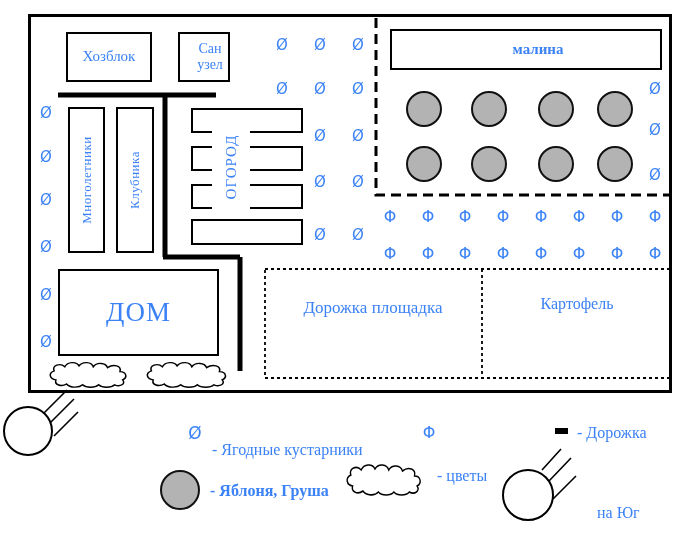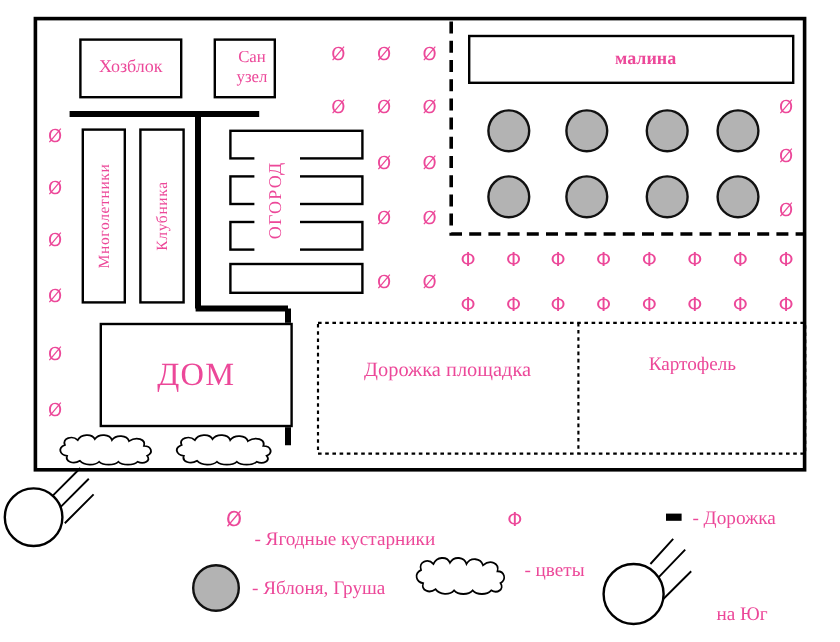--- a/index.html
+++ b/index.html
@@ -1,18 +1,18 @@
 <!DOCTYPE html>
 <html><head>
 <meta charset="utf-8">
 <style>
   html,body{margin:0;padding:0;background:#ffffff;}
   .canvas{
     position:relative;width:700px;height:535px;background:#ffffff;
-    font-family:"Liberation Serif", serif;color:#ec4899;overflow:hidden;
+    font-family:"Liberation Serif", serif;color:#3b82f6;overflow:hidden;
   }
   .svg-layer{position:absolute;left:0;top:0;width:700px;height:535px;}
   .plot-border{
     position:absolute;left:28px;top:14px;width:644px;height:379px;
     border:3px solid #000;box-sizing:border-box;background:transparent;
   }
   .box{
     position:absolute;border:2px solid #000;box-sizing:border-box;background:#fff;
     display:flex;align-items:center;justify-content:center;text-align:center;
   }
@@ -111,21 +111,21 @@
 
   <div class="tree" style="left:406px;top:91px;"></div>
   <div class="tree" style="left:471px;top:91px;"></div>
   <div class="tree" style="left:538px;top:91px;"></div>
   <div class="tree" style="left:597px;top:91px;"></div>
   <div class="tree" style="left:406px;top:146px;"></div>
   <div class="tree" style="left:471px;top:146px;"></div>
   <div class="tree" style="left:538px;top:146px;"></div>
   <div class="tree" style="left:597px;top:146px;"></div>
 
-  <div class="box" style="left:83px;top:269px;width:161px;height:87px;">
+  <div class="box" style="left:58px;top:269px;width:161px;height:87px;">
     <span class="house-label">ДОМ</span>
   </div>
 
   <span class="area-label" style="left:373px;top:308px;font-size:17px;">Дорожка площадка</span>
   <span class="area-label" style="left:577px;top:304px;">Картофель</span>
 
   <span class="sym" style="left:37px;top:104px;">Ø</span>
   <span class="sym" style="left:37px;top:148px;">Ø</span>
   <span class="sym" style="left:37px;top:191px;">Ø</span>
   <span class="sym" style="left:37px;top:238px;">Ø</span>
@@ -166,19 +166,19 @@
 
   <span class="sym" style="left:186px;top:424px;font-size:17px;">Ø</span>
   <span class="legend-text" style="left:212px;top:400px;margin-top:41px;">- Ягодные кустарники</span>
 
   <span class="sym sym-stone" style="left:420px;top:424px;">Φ</span>
 
   <div class="dash-icon" style="left:555px;top:428px;width:13px;height:6px;"></div>
   <span class="legend-text" style="left:577px;top:424px;">- Дорожка</span>
 
   <div class="legend-circle" style="left:160px;top:470px;width:40px;height:40px;"></div>
-  <span class="legend-text" style="left:210px;top:482px;">- Яблоня, Груша</span>
+  <span class="legend-text" style="left:210px;top:482px;font-weight:bold;">- Яблоня, Груша</span>
 
   <span class="legend-text" style="left:437px;top:467px;">- цветы</span>
 
   <span class="legend-text" style="left:597px;top:504px;">на Юг</span>
 
 </div>
 
 </body></html>

